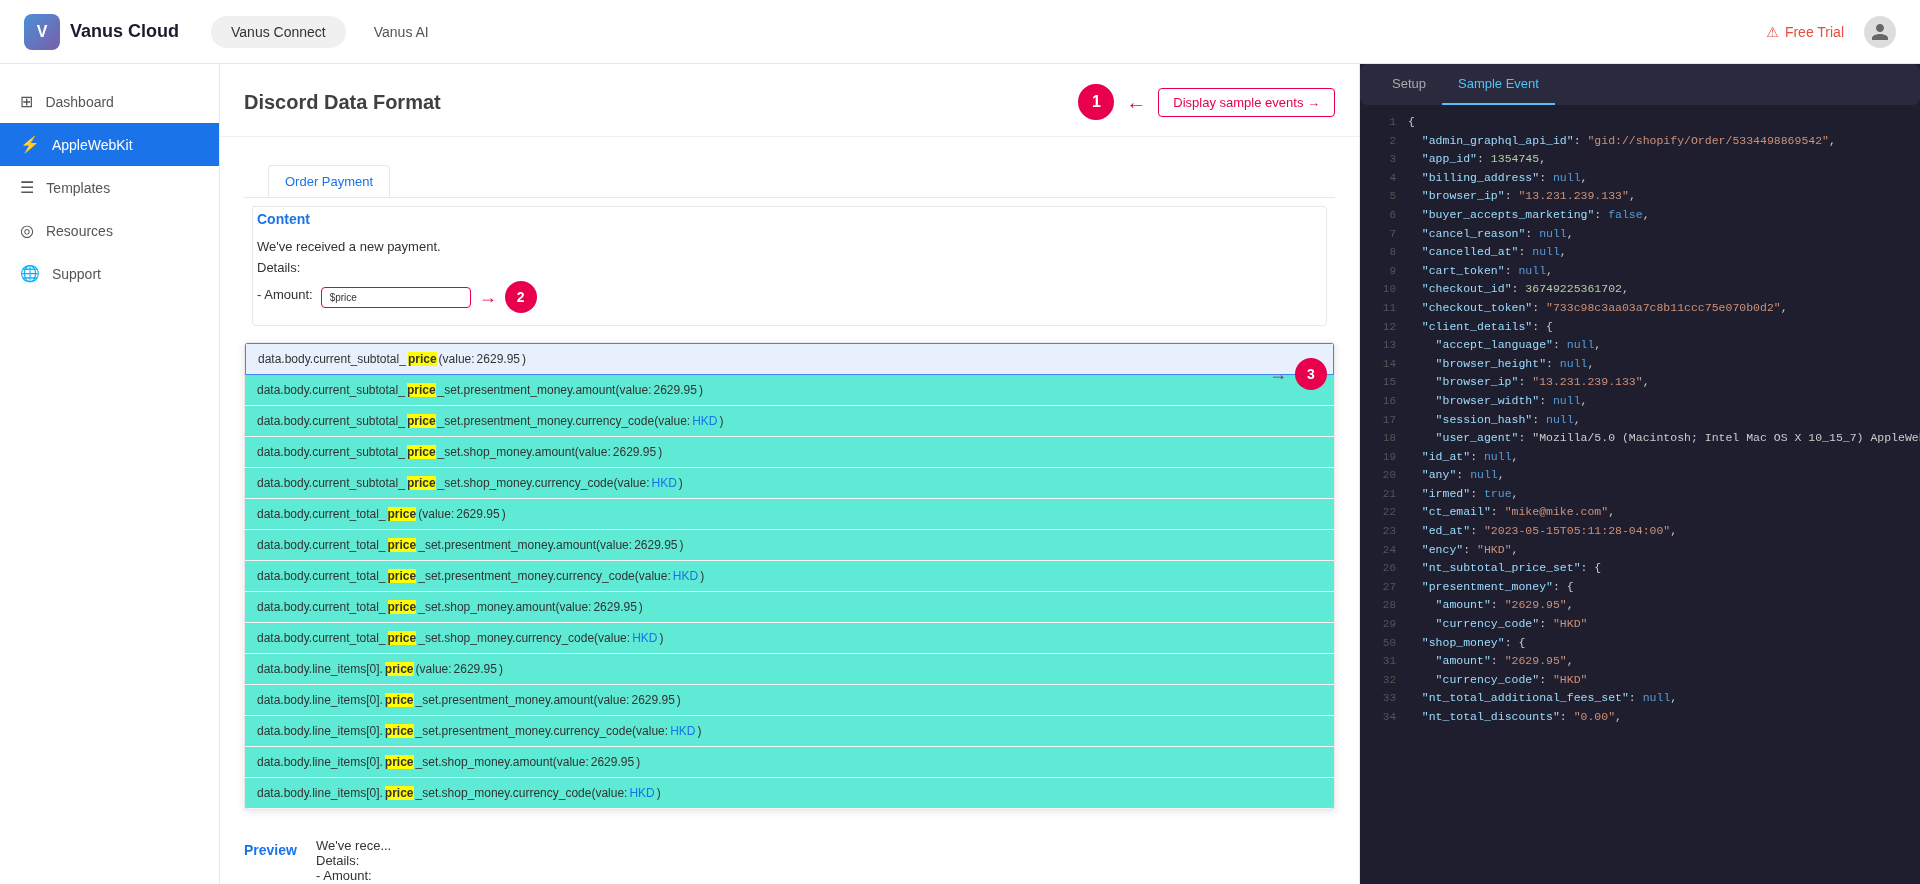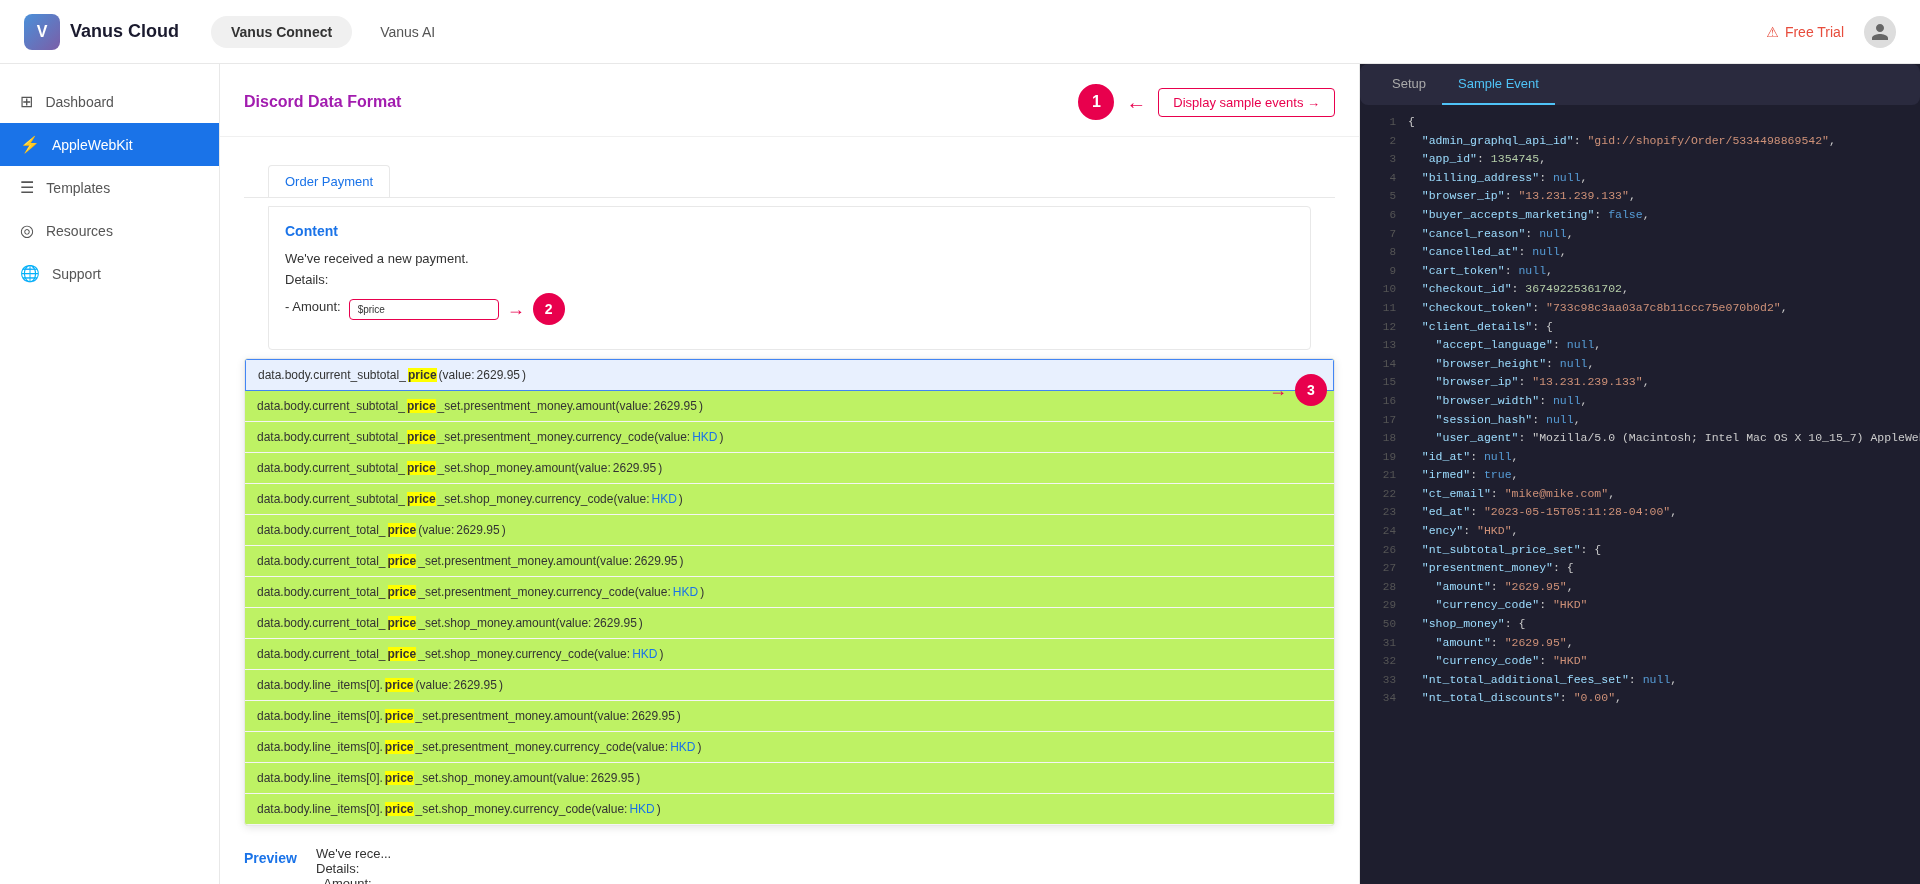--- a/index.html
+++ b/index.html
@@ -42,21 +42,21 @@
       border-radius: 20px;
       cursor: pointer;
       font-size: 14px;
       border: none;
       background: transparent;
       color: #555;
     }
     .nav-tab.active {
       background: #f0f0f0;
       color: #333;
-      font-weight: 700;
+      font-weight: 400;
     }
     .header-right {
       margin-left: auto;
       display: flex;
       align-items: center;
       gap: 20px;
     }
     .free-trial {
       display: flex;
       align-items: center;
@@ -138,23 +138,23 @@
     
     .toolbar-area {
       padding: 20px 24px 16px;
       background: #fff;
       border-bottom: 1px solid #f0f0f0;
       display: flex;
       align-items: center;
       justify-content: space-between;
     }
     .discord-title {
-      font-size: 16px;
+      font-size: 20px;
       font-weight: 600;
-      color: #a21caf;
+      color: #404040;
     }
 
     
     .step-indicator {
       display: flex;
       align-items: center;
       gap: 12px;
     }
     .step-circle {
       width: 36px; height: 36px;
@@ -194,24 +194,24 @@
       border-bottom: none;
       border-radius: 4px 4px 0 0;
       cursor: pointer;
       font-size: 13px;
       color: #1a73e8;
       font-weight: 500;
     }
 
     
     .content-section {
-      margin: 0 24px;
+      margin: 0 8px;
       border: 1px solid #e8e8e8;
       border-radius: 0 4px 4px 4px;
-      padding: 16px;
+      padding: 4px;
     }
     .section-title {
       color: #1a73e8;
       font-size: 14px;
       font-weight: 600;
       margin-bottom: 12px;
     }
     .content-text {
       font-size: 13px;
       color: #333;
@@ -242,24 +242,24 @@
       font-size: 14px;
       font-weight: 700;
     }
     .arrow-right {
       color: #e8004d;
       font-size: 18px;
     }
 
     
     .dropdown-list {
-      background: #bef264;
+      background: #5eead4;
       border: 1px solid #e8e8e8;
       border-radius: 4px;
-      margin: 8px 24px;
+      margin: 16px 24px;
       overflow: hidden;
       box-shadow: 0 2px 8px rgba(0,0,0,0.1);
     }
     .dropdown-item {
       padding: 8px 12px;
       font-size: 12px;
       color: #333;
       cursor: pointer;
       border-bottom: 1px solid #f5f5f5;
       display: flex;
@@ -645,20 +645,24 @@
             </div>
             <div class="json-line">
               <span class="line-num">18</span>
               <span class="json-punct" style="white-space:pre;">    <span class="json-key">"user_agent"</span>: "Mozilla/5.0 (Macintosh; Intel Mac OS X 10_15_7) AppleWebKit/605.1.</span>
             </div>
             <div class="json-line">
               <span class="line-num">19</span>
               <span class="json-punct" style="white-space:pre;">  <span class="json-key">"id_at"</span>: <span class="json-null">null</span>,</span>
             </div>
             <div class="json-line">
+              <span class="line-num">20</span>
+              <span class="json-punct" style="white-space:pre;">  <span class="json-key">"any"</span>: <span class="json-null">null</span>,</span>
+            </div>
+            <div class="json-line">
               <span class="line-num">21</span>
               <span class="json-punct" style="white-space:pre;">  <span class="json-key">"irmed"</span>: <span class="json-bool">true</span>,</span>
             </div>
             <div class="json-line">
               <span class="line-num">22</span>
               <span class="json-punct" style="white-space:pre;">  <span class="json-key">"ct_email"</span>: <span class="json-str">"mike@mike.com"</span>,</span>
             </div>
             <div class="json-line">
               <span class="line-num">23</span>
               <span class="json-punct" style="white-space:pre;">  <span class="json-key">"ed_at"</span>: <span class="json-str">"2023-05-15T05:11:28-04:00"</span>,</span>

